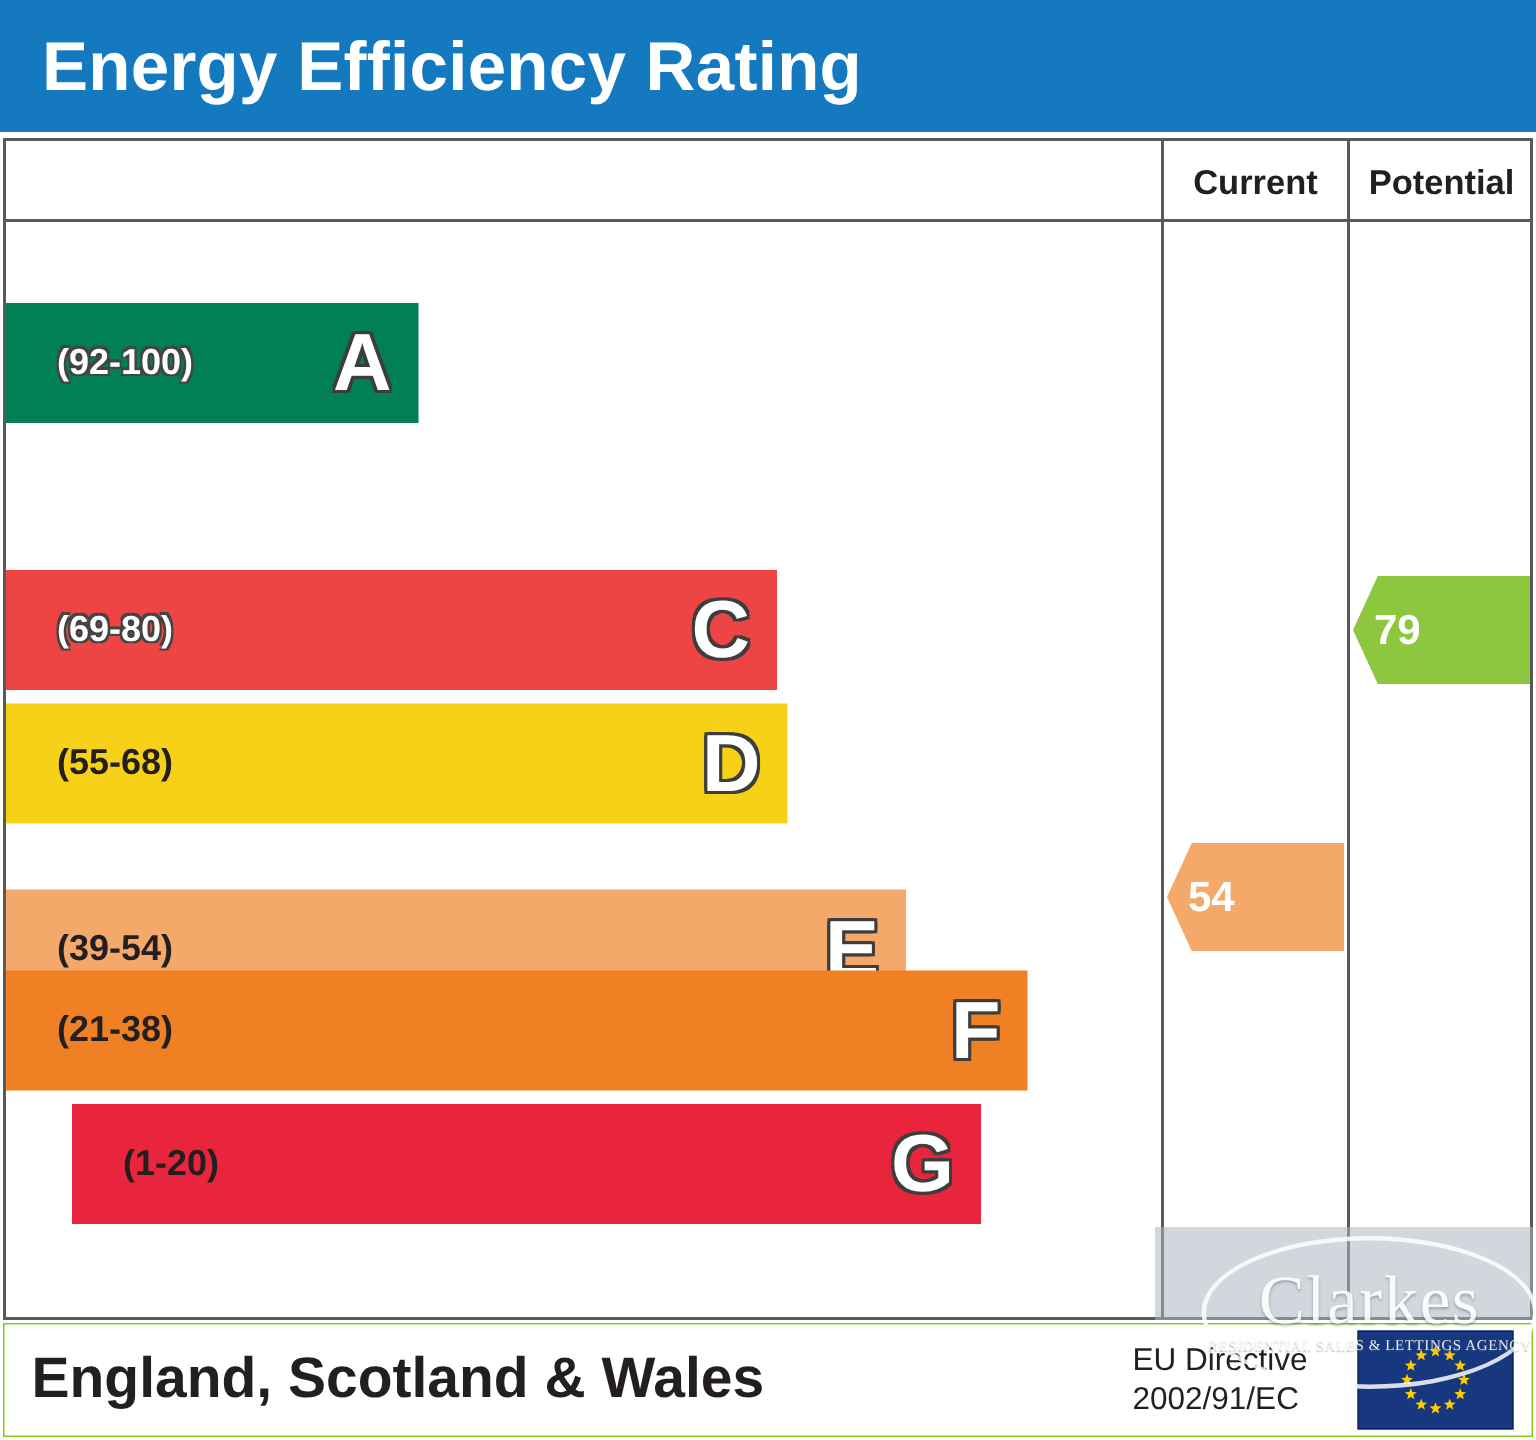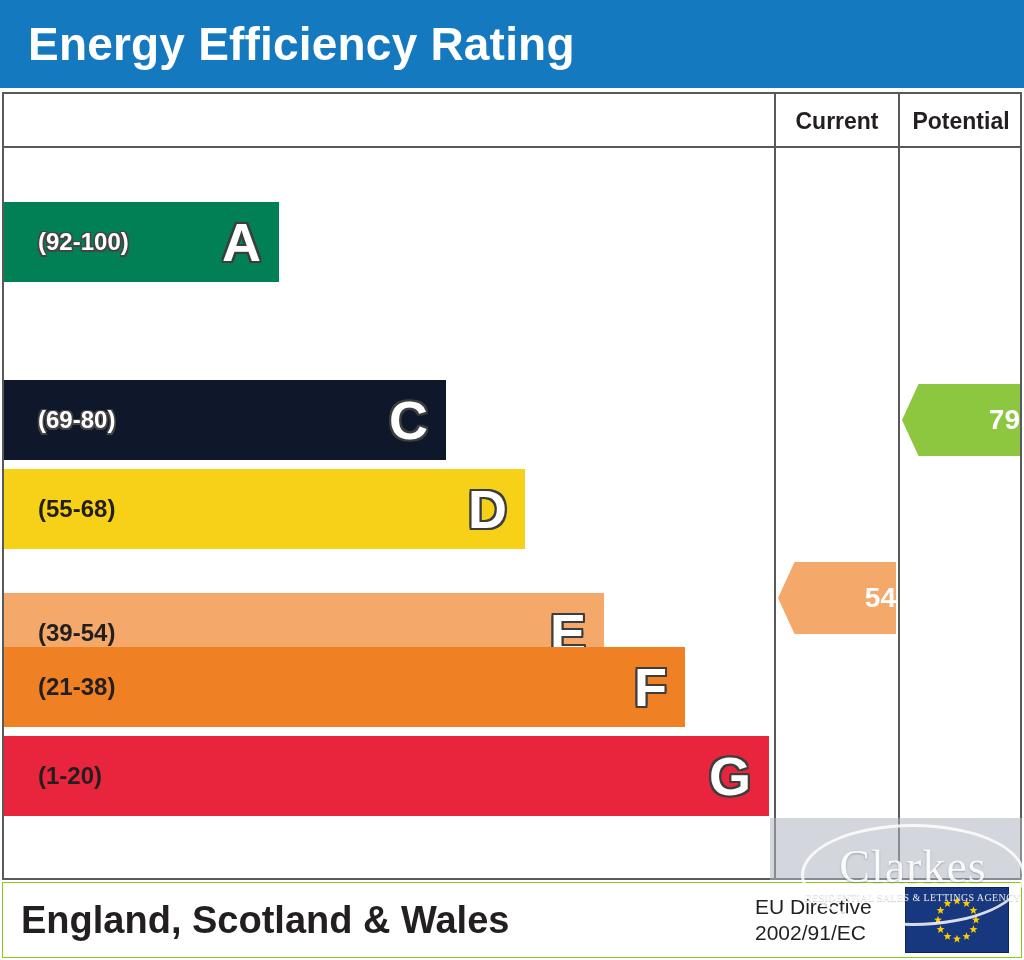--- a/index.html
+++ b/index.html
@@ -141,21 +141,21 @@
        1.5px  1.5px 0 #444;
   }
   .range.dark { color: #231f20; }
 
   
   .arrow {
     position: absolute;
     height: 72px;
     display: flex;
     align-items: center;
-    justify-content: flex-end;
+    justify-content: flex-start;
     color: #ffffff;
     font-size: 28px;
     font-weight: bold;
     clip-path: polygon(14% 0%, 100% 0%, 100% 100%, 14% 100%, 0% 50%);
     box-sizing: border-box;
     padding-left: 14px;
   }
 
   
   .epc-footer {
@@ -258,37 +258,37 @@
 
     <div class="hdr-cell current">Current</div>
     <div class="hdr-cell potential">Potential</div>
 
 
     <div class="bars">
         <div class="band" style="top: 0px; width: 275px; background: rgb(0, 128, 84);">
           <span class="range light">(92-100)</span>
           <span class="letter">A</span>
         </div>
-        <div class="band" style="top: 178px; width: 442px; background: #0f172a;">
+        <div class="band" style="top: 178px; width: 514px; background: #ef4444;">
           <span class="range light">(69-80)</span>
           <span class="letter">C</span>
         </div>
         <div class="band" style="top: 267px; width: 521px; background: rgb(247, 209, 23);">
           <span class="range dark">(55-68)</span>
           <span class="letter">D</span>
         </div>
         <div class="band" style="top: 356px; width: 600px; background: rgb(244, 169, 107); margin-top: 35px;">
           <span class="range dark">(39-54)</span>
           <span class="letter">E</span>
         </div>
         <div class="band" style="top: 445px; width: 681px; background: rgb(239, 128, 35);">
           <span class="range dark">(21-38)</span>
           <span class="letter">F</span>
         </div>
-        <div class="band" style="top: 534px; width: 765px; background: rgb(233, 37, 62);">
+        <div class="band" style="top: 534px; width: 606px; background: rgb(233, 37, 62); margin-left: 44px;">
           <span class="range dark">(1-20)</span>
           <span class="letter">G</span>
         </div>
       </div>
 
     <div id="markers-layer">
         <div class="arrow" style="left: 774px; width: 118px; top: 468px; background: rgb(244, 169, 107);">
           <span>54</span>
         </div>
         <div class="arrow" style="left: 898px; width: 118px; top: 290px; background: rgb(141, 198, 63);">

